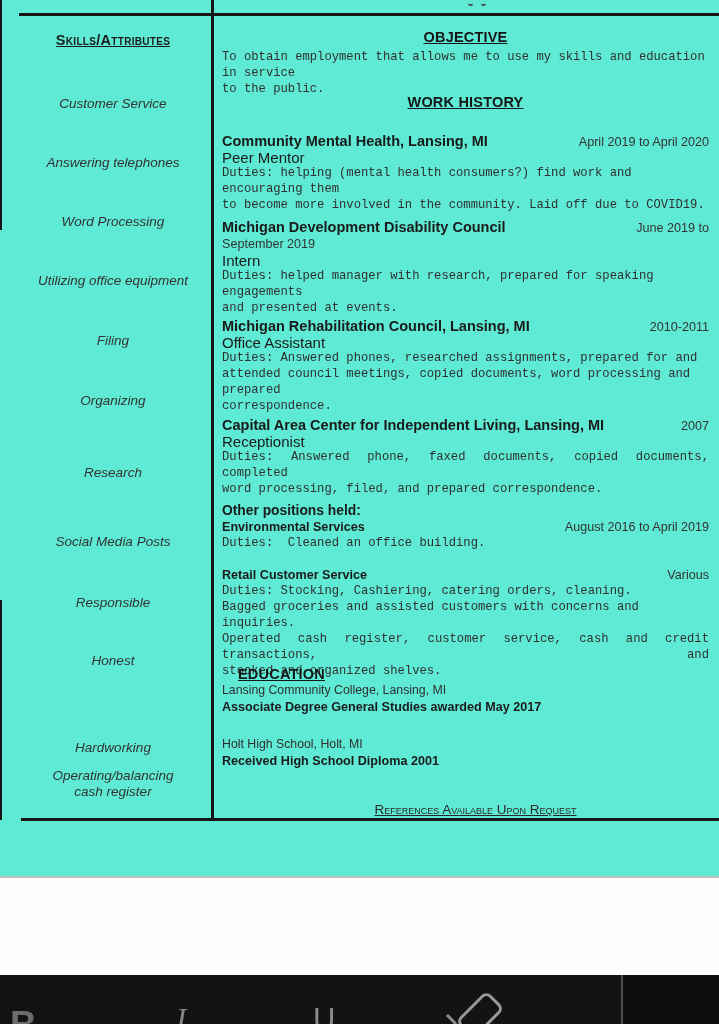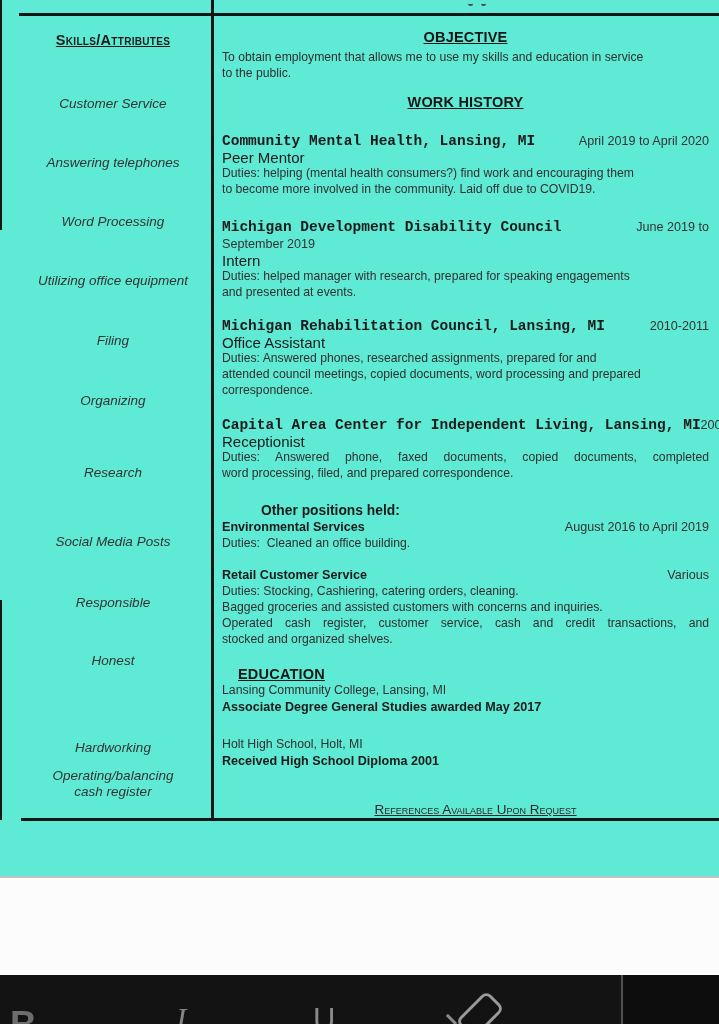--- a/index.html
+++ b/index.html
@@ -22,27 +22,27 @@
   .skills-header{position:absolute;top:32px;width:100%;text-align:center;font-weight:bold;
                  font-size:14.5px;font-variant:small-caps;text-decoration:underline;
                  color:#1b1b1b;letter-spacing:.3px;}
   .skill{position:absolute;width:100%;text-align:center;font-style:italic;font-size:13.5px;
          line-height:1.18;color:#333333;}
   
   .rc{position:absolute;left:222px;width:487px;font-size:12.2px;line-height:16px;color:#303030;}
   .sec-header{text-align:center;font-weight:bold;font-size:14.5px;color:#161616;}
   .sec-header span{text-decoration:underline;letter-spacing:.2px;}
   .title-row{display:flex;justify-content:space-between;align-items:baseline;}
-  .company{font-weight:bold;font-size:14.5px;line-height:17px;color:#1b1b1b;white-space:nowrap;font-family:Liberation Mono, monospace;}
+  .company{font-weight:bold;font-size:14.5px;line-height:17px;color:#1b1b1b;white-space:nowrap;}
   .dates{font-size:12.6px;color:#333333;white-space:nowrap;}
   .role{font-weight:normal;font-size:15px;line-height:15px;color:#1b1b1b;}
-  .duty{font-size:12.2px;line-height:16px;}
+  .duty{font-size:12.2px;line-height:16px;font-family:Liberation Mono, monospace;}
   .just-full{text-align:justify;text-align-last:justify;}
   .sub-bold{font-weight:bold;font-size:12.6px;color:#1b1b1b;text-align:right;}
-  .other-header{font-weight:bold;font-size:13.8px;line-height:17px;color:#1b1b1b;margin-left:39px;}
+  .other-header{font-weight:bold;font-size:13.8px;line-height:17px;color:#1b1b1b;}
   .edu-header{font-weight:bold;font-size:14.5px;color:#161616;text-decoration:underline;letter-spacing:.2px;margin-left:16px;}
   .edu-school{font-size:12.3px;line-height:17px;}
   .edu-cred{font-weight:bold;font-size:12.6px;line-height:17px;color:#1b1b1b;}
   .references{position:absolute;left:222px;top:802px;width:487px;text-align:center;
               font-variant:small-caps;font-size:13.5px;color:#2a2a2a;}
   .references span{text-decoration:underline;margin-left:20px;}
   
   .page-sep{position:absolute;left:0;top:876px;width:719px;height:2px;
             background:#c2c2c2;box-shadow:0 1px 1px rgba(0,0,0,.08);}
   .below-page{position:absolute;left:0;top:878px;width:719px;height:97px;background:#fcfcfc;}

